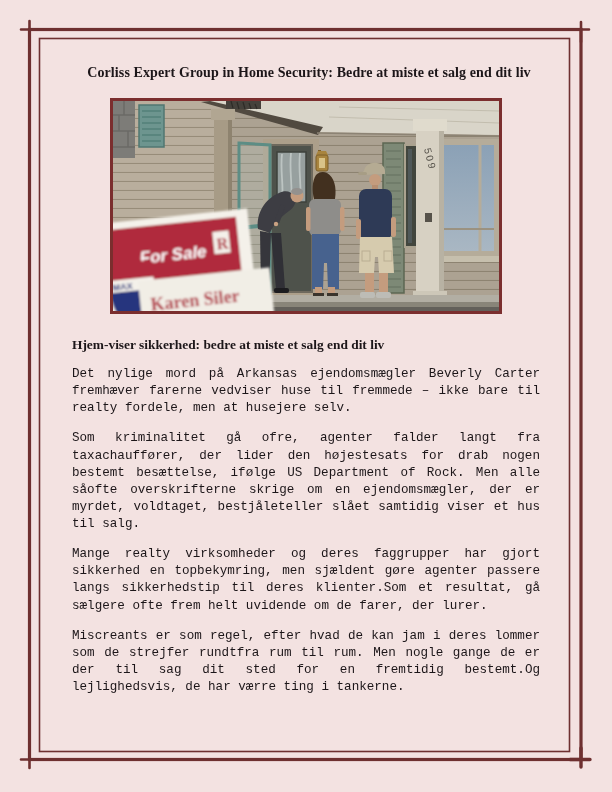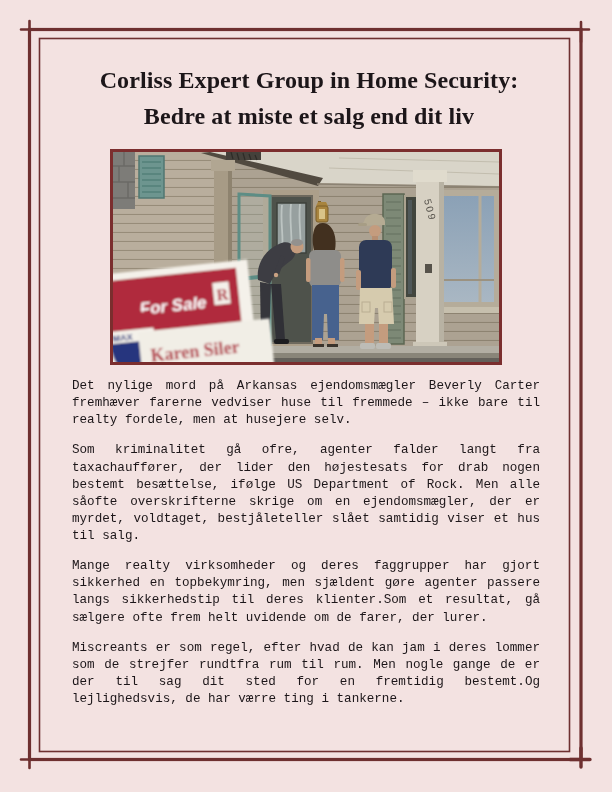--- a/index.html
+++ b/index.html
@@ -5,21 +5,21 @@
   html,body{margin:0;padding:0;background:#ffffff;}
   .page{
     position:relative;width:612px;height:792px;overflow:hidden;
     background:#f3e2e1;color:#1c1619;
     font-family:"Liberation Serif","DejaVu Serif",serif;
   }
   .frame{position:absolute;left:0;top:0;pointer-events:none;}
   .content{position:relative;padding:0 72px;}
   h1.title{
     width:474px;margin:62px auto 0;text-align:center;
-    font-size:24px;line-height:1.5;font-weight:bold;letter-spacing:.1px;
+    font-size:14px;line-height:1.5;font-weight:bold;letter-spacing:.1px;
   }
   figure.photo-frame{
     width:392px;height:216px;margin:15px auto 0;padding:0;
     border:3px solid #7b2e2e;box-sizing:border-box;background:#b9ae9d;
   }
   figure.photo-frame svg{display:block;}
   h2.subhead{font-size:13.4px;font-weight:bold;margin:23px 0 0;}
   .body-text p{
     font-size:12.6px;line-height:1.36;text-align:justify;margin:13px 0 0;font-family:Liberation Mono, monospace;
   }
@@ -197,20 +197,21 @@
             <rect x="-6" y="174" width="50" height="12" fill="#f4f1ea"></rect>
             <rect x="-6" y="186" width="50" height="34" fill="#27357e"></rect>
           </g>
           <text x="-2" y="184" font-family="Liberation Sans, sans-serif" font-size="9" font-weight="bold" fill="#27357e">MAX</text>
           <rect x="24" y="177" width="132" height="46" fill="#f1eee6"></rect>
           <text x="34" y="208" font-family="Liberation Serif, serif" font-size="18" font-weight="bold" fill="#b23040">Karen Siler</text>
         </g>
       </svg>
     </figure>
 
+    <h2 class="subhead">Hjem-viser sikkerhed: bedre at miste et salg end dit liv</h2>
 
     <div class="body-text">
       <p>Det nylige mord på Arkansas ejendomsmægler Beverly Carter fremhæver farerne vedviser huse til fremmede – ikke bare til realty fordele, men at husejere selv.</p>
       <p>Som kriminalitet gå ofre, agenter falder langt fra taxachauffører, der lider den højestesats for drab nogen bestemt besættelse, ifølge US Department of Rock. Men alle såofte overskrifterne skrige om en ejendomsmægler, der er myrdet, voldtaget, bestjåleteller slået samtidig viser et hus til salg.</p>
       <p>Mange realty virksomheder og deres faggrupper har gjort sikkerhed en topbekymring, men sjældent gøre agenter passere langs sikkerhedstip til deres klienter.Som et resultat, gå sælgere ofte frem helt uvidende om de farer, der lurer.</p>
       <p>Miscreants er som regel, efter hvad de kan jam i deres lommer som de strejfer rundtfra rum til rum. Men nogle gange de er der til sag dit sted for en fremtidig bestemt.Og lejlighedsvis, de har værre ting i tankerne.</p>
     </div>
 
   </main>
 </div>

